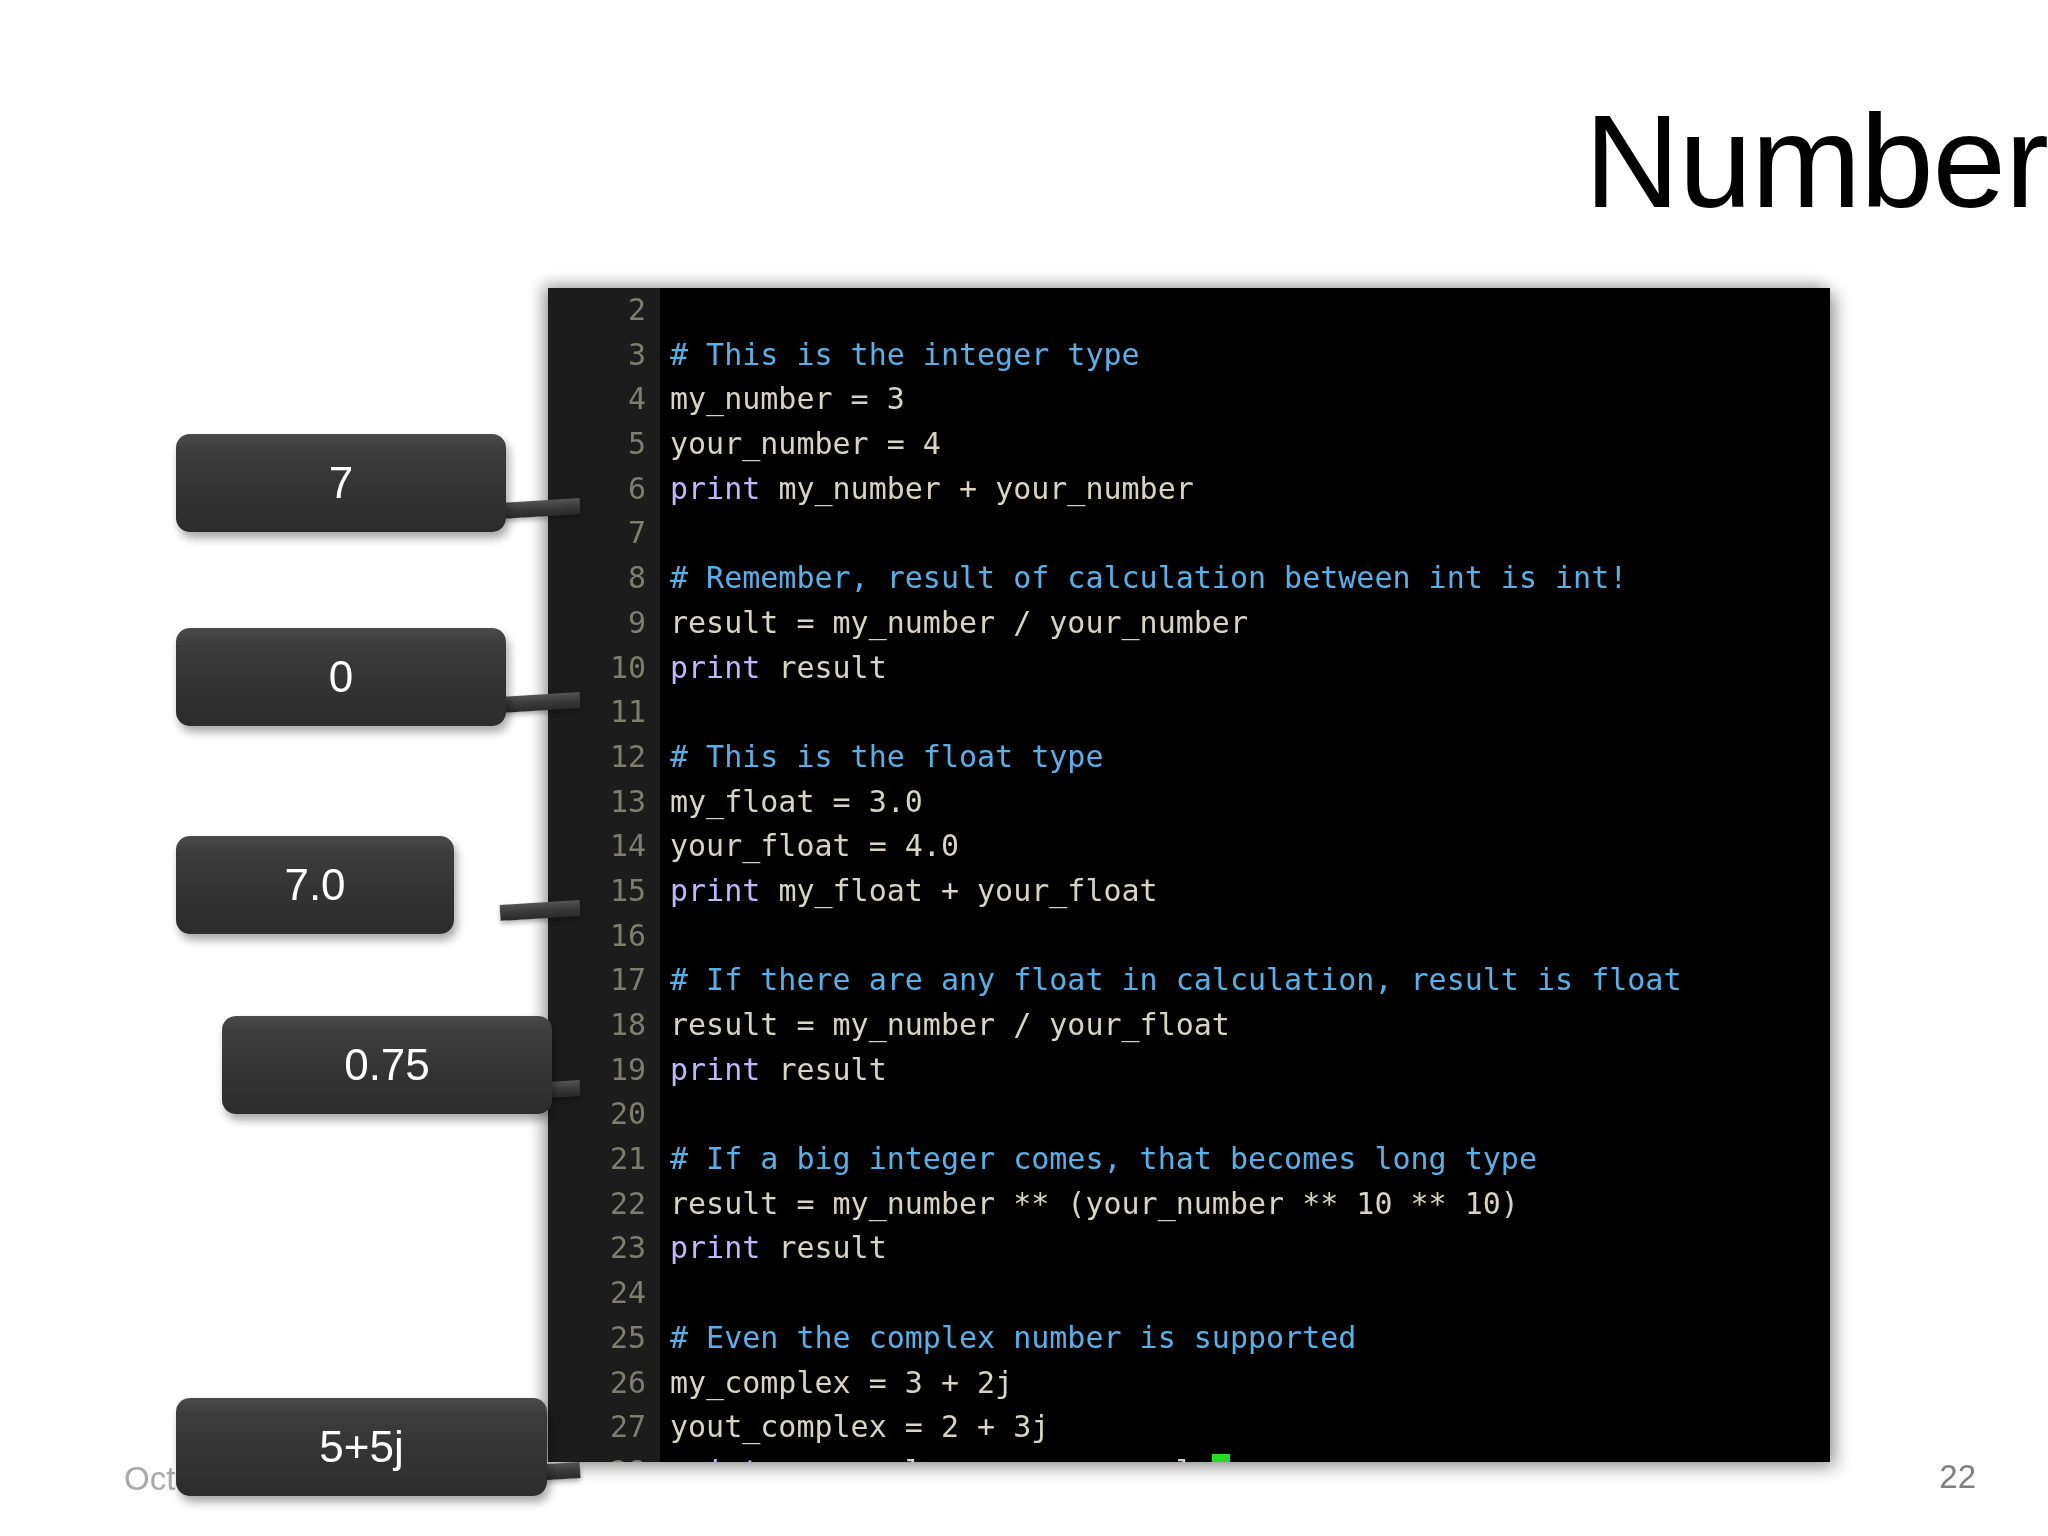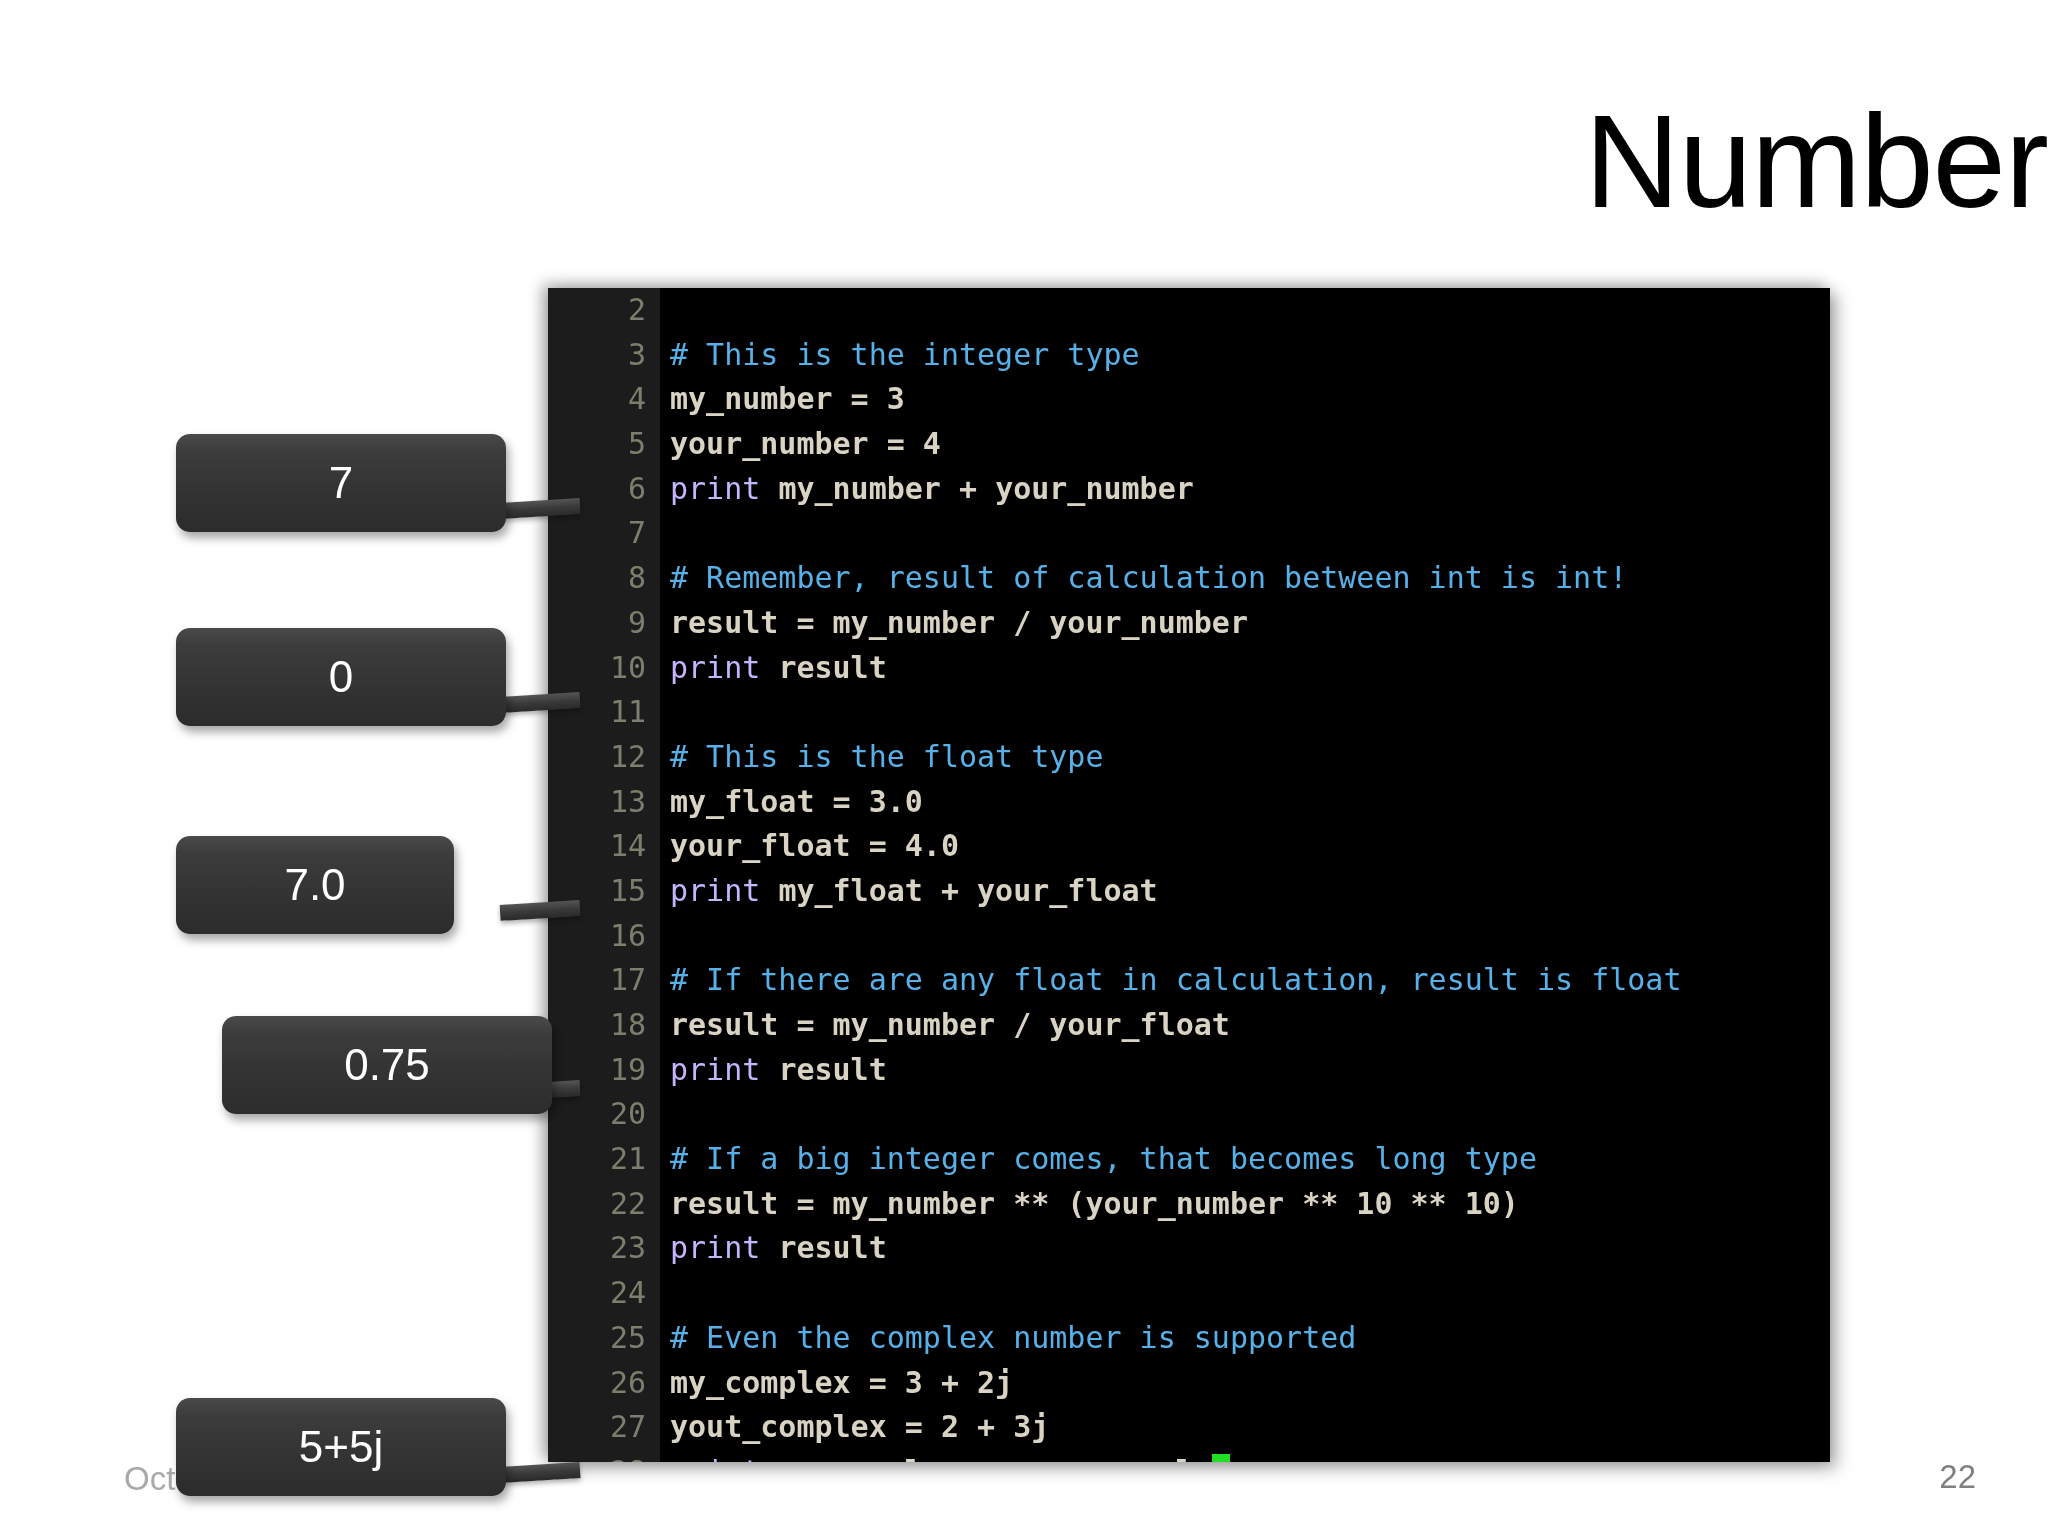--- a/index.html
+++ b/index.html
@@ -76,21 +76,21 @@
     color: #7e7e6e;
     font-family: "DejaVu Sans Mono", "Liberation Mono", monospace;
   }
   .code-text {
     display: inline-block;
     padding-left: 10px;
     font-family: "DejaVu Sans Mono", "Liberation Mono", monospace;
   }
   .tok-comment { color: #57b1e8; }
   .tok-kw      { color: #c4b5fd; }
-  .tok-plain   { color: #d9d3c4; font-weight: bold; }
+  .tok-plain   { color: #d9d3c4; }
   .cursor-block {
     background: #22dd22;
     color: #000000;
   }
 
   
   .callout {
     position: absolute;
     box-sizing: border-box;
     background: linear-gradient(to bottom, #4a4a4a 0%, #3c3c3c 18%, #333333 60%, #2c2c2c 100%);
@@ -152,18 +152,18 @@
 </div>
 <div class="callout" style="left:176px; top:628px; width:330px; height:98px;">
   <span>0</span>
 </div>
 <div class="callout" style="left:176px; top:836px; width:278px; height:98px;">
   <span>7.0</span>
 </div>
 <div class="callout" style="left:176px; top:1016px; width:330px; height:98px;margin-left:46px;">
   <span>0.75</span>
 </div>
-<div class="callout" style="left:176px; top:1398px; width:330px; height:98px;">
+<div class="callout" style="left:176px; top:1398px; width:371px; height:98px;">
   <span>5+5j</span>
 </div>
 
 <div id="footer-date">October 12,2010</div>
 <div id="page-number">22</div>
 
 </body></html>

